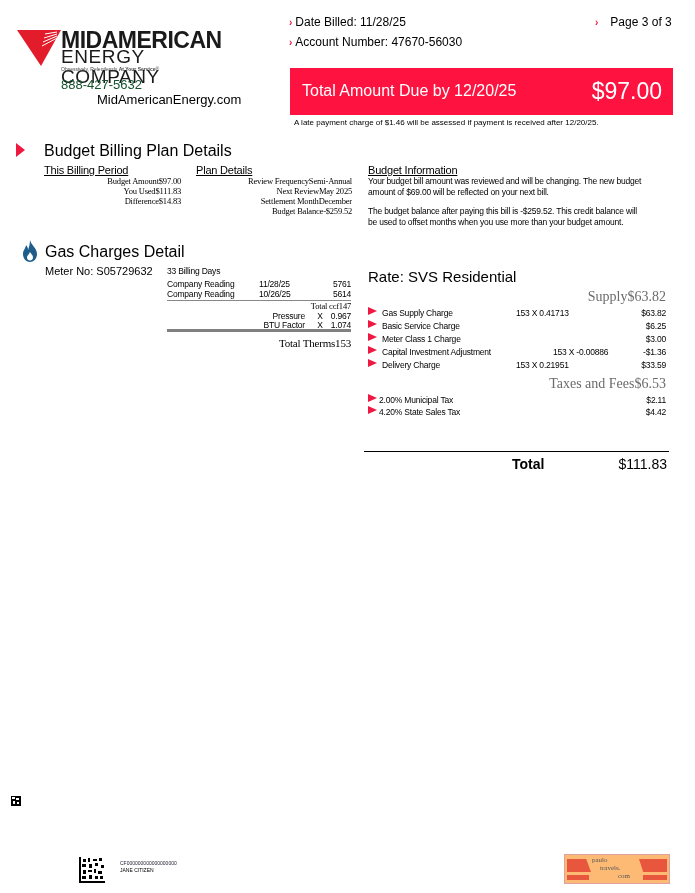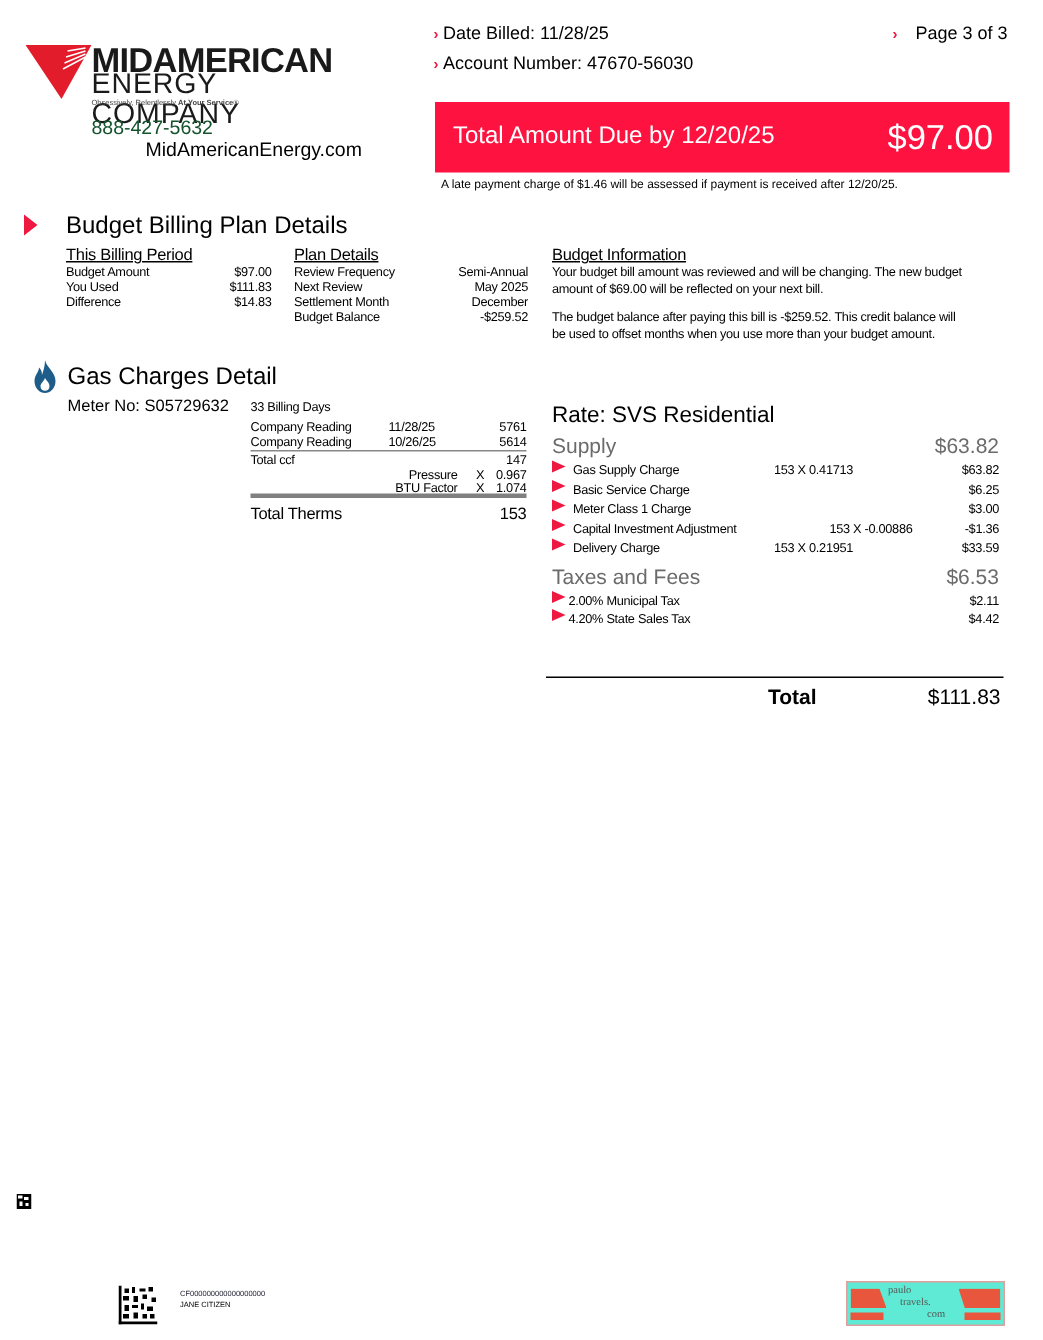--- a/index.html
+++ b/index.html
@@ -4,21 +4,21 @@
 <style>
   html, body { margin:0; padding:0; background:#ffffff; }
   body { width:695px; height:893px; position:relative; overflow:hidden;
          font-family:"Liberation Sans", sans-serif; color:#000; }
   .abs { position:absolute; }
   .red { color:#14532d; }
   .arrow-sm { color:#ee1840; font-size:10px; font-weight:bold; display:inline-block; margin-right:3px; }
   .tri { display:inline-block; width:0; height:0; border-top:4px solid transparent; border-bottom:4px solid transparent; border-left:9px solid #ee1840; vertical-align:middle; }
   .tri-big { width:0; height:0; border-top:7px solid transparent; border-bottom:7px solid transparent; border-left:9px solid #ee1840; }
   .small { font-size:8.5px; letter-spacing:-0.2px; }
-  .row { display:flex; justify-content:space-between; line-height:10px; }
+  .row { display:flex; justify-content:flex-end; line-height:10px;font-family:Liberation Serif, serif; }
   .u { text-decoration:underline; }
   .gray-head { color:#6b6b6b; }
 </style>
 </head>
 <body>
 
 <div class="abs" style="left:17px;top:30px;width:215px;height:40px;">
   <svg class="abs" style="left:0;top:0;" width="44" height="36" viewBox="0 0 44 36">
     <polygon points="0,0 44,0 24,36" fill="#e31c2b"></polygon>
     <line x1="28" y1="4" x2="40" y2="2" stroke="#fff" stroke-width="1"></line>
@@ -229,21 +229,21 @@
   <rect x="15" y="12" width="2" height="4" fill="#000"></rect>
     <rect x="19" y="14" width="4" height="3" fill="#000"></rect>
   <rect x="3" y="19" width="4" height="3" fill="#000"></rect>
     <rect x="10" y="18" width="3" height="4" fill="#000"></rect>
   <rect x="16" y="19" width="3" height="3" fill="#000"></rect>
     <rect x="21" y="19" width="3" height="3" fill="#000"></rect>
 </svg>
 <div class="abs" style="left:120px;top:860px;font-size:5px;color:#223;">CF000000000000000000</div>
 <div class="abs" style="left:120px;top:867px;font-size:5px;">JANE CITIZEN</div>
 
-<div class="abs" style="left:564px;top:854px;width:104px;height:28px;border:1px solid #e0a0a0;background:#5eead4;">
+<div class="abs" style="left:564px;top:854px;width:104px;height:28px;border:1px solid #e0a0a0;background:#fdba74;">
   <div class="abs" style="left:2px;top:4px;width:24px;height:13px;background:#e8563d;clip-path:polygon(0 0,80% 0,100% 100%,0 100%);"></div>
   <div class="abs" style="left:74px;top:4px;width:28px;height:13px;background:#e8563d;clip-path:polygon(0 0,100% 0,100% 100%,15% 100%);"></div>
   <div class="abs" style="left:2px;top:20px;width:22px;height:5px;background:#e8563d;"></div>
   <div class="abs" style="left:78px;top:20px;width:24px;height:5px;background:#e8563d;"></div>
   <div class="abs" style="left:27px;top:1px;font-family:'Liberation Serif', serif;font-size:7px;line-height:8px;color:#555;">
     <div>paulo</div>
     <div style="margin-left:8px;">travels.</div>
     <div style="margin-left:26px;">com</div>
   </div>
 </div>

